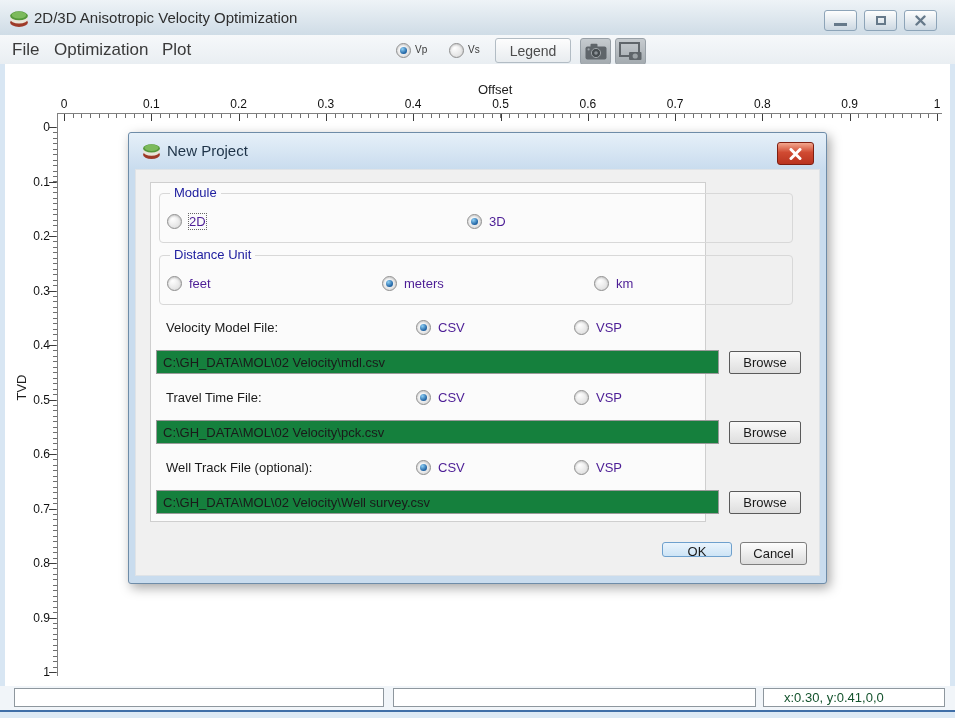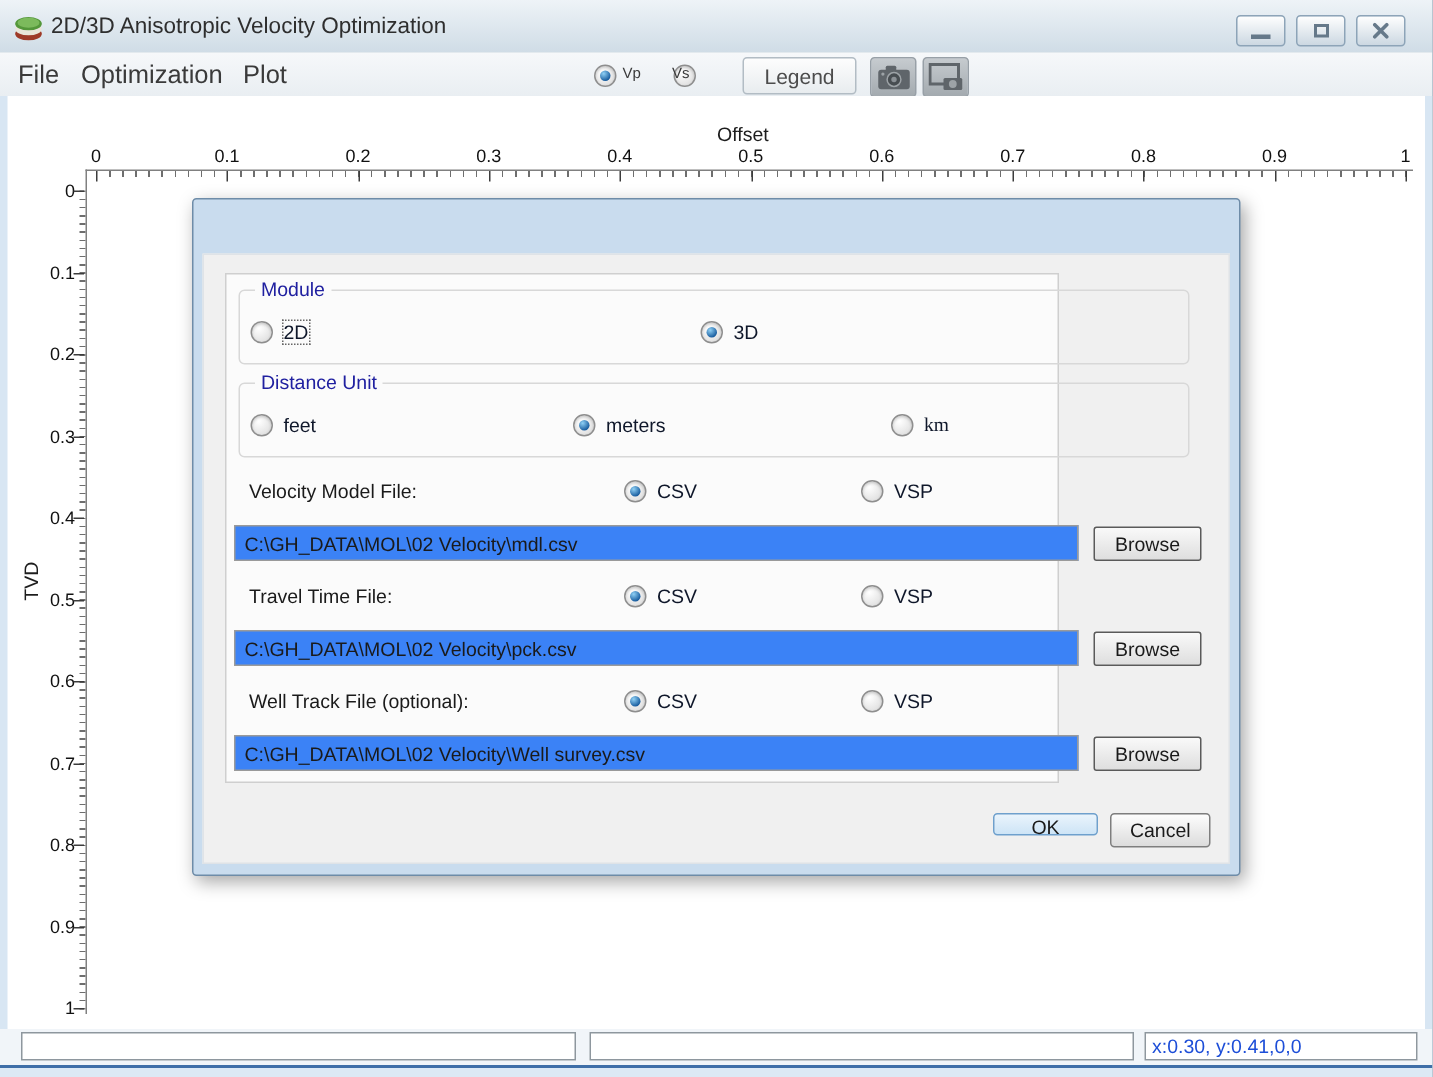--- a/index.html
+++ b/index.html
@@ -107,26 +107,26 @@
   .groupbox{
     position:absolute;left:8px;width:634px;height:50px;
     border:1px solid #d8d8d8;border-radius:4px;box-sizing:border-box;
   }
   #group-module{top:10px;} #group-distance{top:72px;}
   .group-label{
     position:absolute;left:10px;top:-9px;padding:0 4px;background:#fbfbfb;
     font-size:13px;color:#2020a0;
   }
   .radio-item{position:absolute;display:flex;align-items:center;gap:7px;height:16px;}
-  .radio-label{font-size:13px;color:#0f172a;white-space:nowrap;}
+  .radio-label{font-size:13px;color:#4c1d95;white-space:nowrap;}
   .radio-label.focused{outline:1px dotted #666;}
   .field-label{position:absolute;left:15px;font-size:13px;color:#1a1a1a;white-space:nowrap;}
   .path-input{
     position:absolute;left:5px;width:563px;height:24px;border:1px solid #9a9a9a;
-    background:#3b82f6;font-family:"Liberation Sans",sans-serif;font-size:13px;color:#1a1a1a;
+    background:#15803d;font-family:"Liberation Sans",sans-serif;font-size:13px;color:#1a1a1a;
     padding:0 6px;box-sizing:border-box;outline:none;
   }
   .browse-btn{
     position:absolute;left:578px;width:72px;height:23px;
     background:linear-gradient(#f9f9f9,#dedede);border:1px solid #5a5a5a;border-radius:2px;
     font-family:"Liberation Sans",sans-serif;font-size:13px;color:#1a1a1a;box-sizing:border-box;
   }
   .ok-btn{
     position:absolute;left:526px;top:372px;width:70px;height:15px;
     background:linear-gradient(#eaf4fc,#cde4f6);border:1px solid #6ea0cd;border-radius:3px;
@@ -134,21 +134,21 @@
   }
   .cancel-btn{
     position:absolute;left:604px;top:372px;width:67px;height:23px;
     background:linear-gradient(#fdfdfd,#dcdcdc);border:1px solid #7e7e7e;border-radius:3px;
     font-family:"Liberation Sans",sans-serif;font-size:13px;color:#1a1a1a;box-sizing:border-box;
   }
   
   .statusbar{position:absolute;left:0;top:686px;width:955px;height:24px;background:#f1f5f9;}
   .status-box{
     position:absolute;top:2px;height:19px;background:#ffffff;border:1px solid #8e979e;
-    box-sizing:border-box;font-size:13px;color:#1d4ed8;line-height:17px;padding:0 4px;
+    box-sizing:border-box;font-size:13px;color:#14532d;line-height:17px;padding:0 20px;
     overflow:hidden;white-space:nowrap;
   }
   #status-1{left:14px;width:370px;} #status-2{left:393px;width:363px;} #status-3{left:763px;width:182px;}
   .bottom-frame{position:absolute;left:0;top:710px;width:955px;height:8px;background:#dce9f5;border-top:2px solid #3f6fa8;box-sizing:border-box;}
 </style>
 </head>
 <body>
 
 <div id="app">
 
@@ -174,21 +174,21 @@
   </div>
 
   <div class="menubar">
     <div class="menu-item" id="menu-file">File</div>
     <div class="menu-item" id="menu-optimization">Optimization</div>
     <div class="menu-item" id="menu-plot">Plot</div>
 
     <span class="radio selected" style="position:absolute;left:396px;top:8px;"></span>
     <span class="tb-radio-label" style="left:415px;">Vp</span>
     <span class="radio" style="position:absolute;left:449px;top:8px;"></span>
-    <span class="tb-radio-label" style="left:448px;text-align:right;">Vs</span>
+    <span class="tb-radio-label" style="left:468px;text-align:right;">Vs</span>
 
     <div class="legend-btn">Legend</div>
 
     <div class="tool-btn" id="tool-snapshot">
       <svg width="22" height="17" viewBox="0 0 22 17">
         <rect x="0.5" y="3.5" width="21" height="13" rx="2" fill="#5f656a"></rect>
         <rect x="5.5" y="0.8" width="7" height="4" rx="1" fill="#5f656a"></rect>
         <circle cx="11" cy="10" r="4.6" fill="#474d51" stroke="#9da3a7" stroke-width="1"></circle>
         <circle cx="11" cy="10" r="1.8" fill="#8b9196"></circle>
         <circle cx="3.6" cy="6.4" r="1.1" fill="#9da3a7"></circle>
@@ -262,20 +262,34 @@
         <i class="y-major" style="top: 436px;"></i>
         <i class="y-major" style="top: 490.5px;"></i>
         <i class="y-major" style="top: 545px;"></i>
       </div>
   </div>
 
   <div class="side-strip" id="strip-left"></div>
   <div class="side-strip" id="strip-right"></div>
 
   <div class="dialog">
+    <div class="dialog-titlebar">
+      <svg class="dialog-icon" viewBox="0 0 18 18">
+        <ellipse cx="9" cy="13" rx="8" ry="4" fill="#9e3a28"></ellipse>
+        <ellipse cx="9" cy="10" rx="8" ry="4" fill="#e9e5d9"></ellipse>
+        <ellipse cx="9" cy="7" rx="8" ry="4" fill="#54973a"></ellipse>
+        <ellipse cx="9" cy="6.4" rx="6.6" ry="3" fill="#7cba5c"></ellipse>
+      </svg>
+      <div class="dialog-title">New Project</div>
+      <div class="dialog-close">
+        <svg width="13" height="12" viewBox="0 0 13 12">
+          <path d="M2 1.5 L11 10.5 M11 1.5 L2 10.5" stroke="#ffffff" stroke-width="3" stroke-linecap="round"></path>
+        </svg>
+      </div>
+    </div>
 
     <div class="dialog-body">
       <div class="inner-panel">
 
         <div class="groupbox" id="group-module">
           <div class="group-label">Module</div>
           <div class="radio-item" style="left:7px;top:19px;">
             <span class="radio"></span>
             <span class="radio-label focused">2D</span>
           </div>
@@ -288,21 +302,21 @@
         <div class="groupbox" id="group-distance">
           <div class="group-label">Distance Unit</div>
           <div class="radio-item" style="left:7px;top:19px;">
             <span class="radio"></span>
             <span class="radio-label">feet</span>
           </div>
           <div class="radio-item" style="left:222px;top:19px;">
             <span class="radio selected"></span>
             <span class="radio-label">meters</span>
           </div>
-          <div class="radio-item" style="left:434px;top:19px;font-family:Liberation Serif, serif;">
+          <div class="radio-item" style="left:434px;top:19px;">
             <span class="radio"></span>
             <span class="radio-label">km</span>
           </div>
         </div>
 
         <div class="field-label" style="top:137px;">Velocity Model File:</div>
         <div class="radio-item" style="left:265px;top:136px;">
           <span class="radio selected"></span>
           <span class="radio-label">CSV</span>
         </div>

